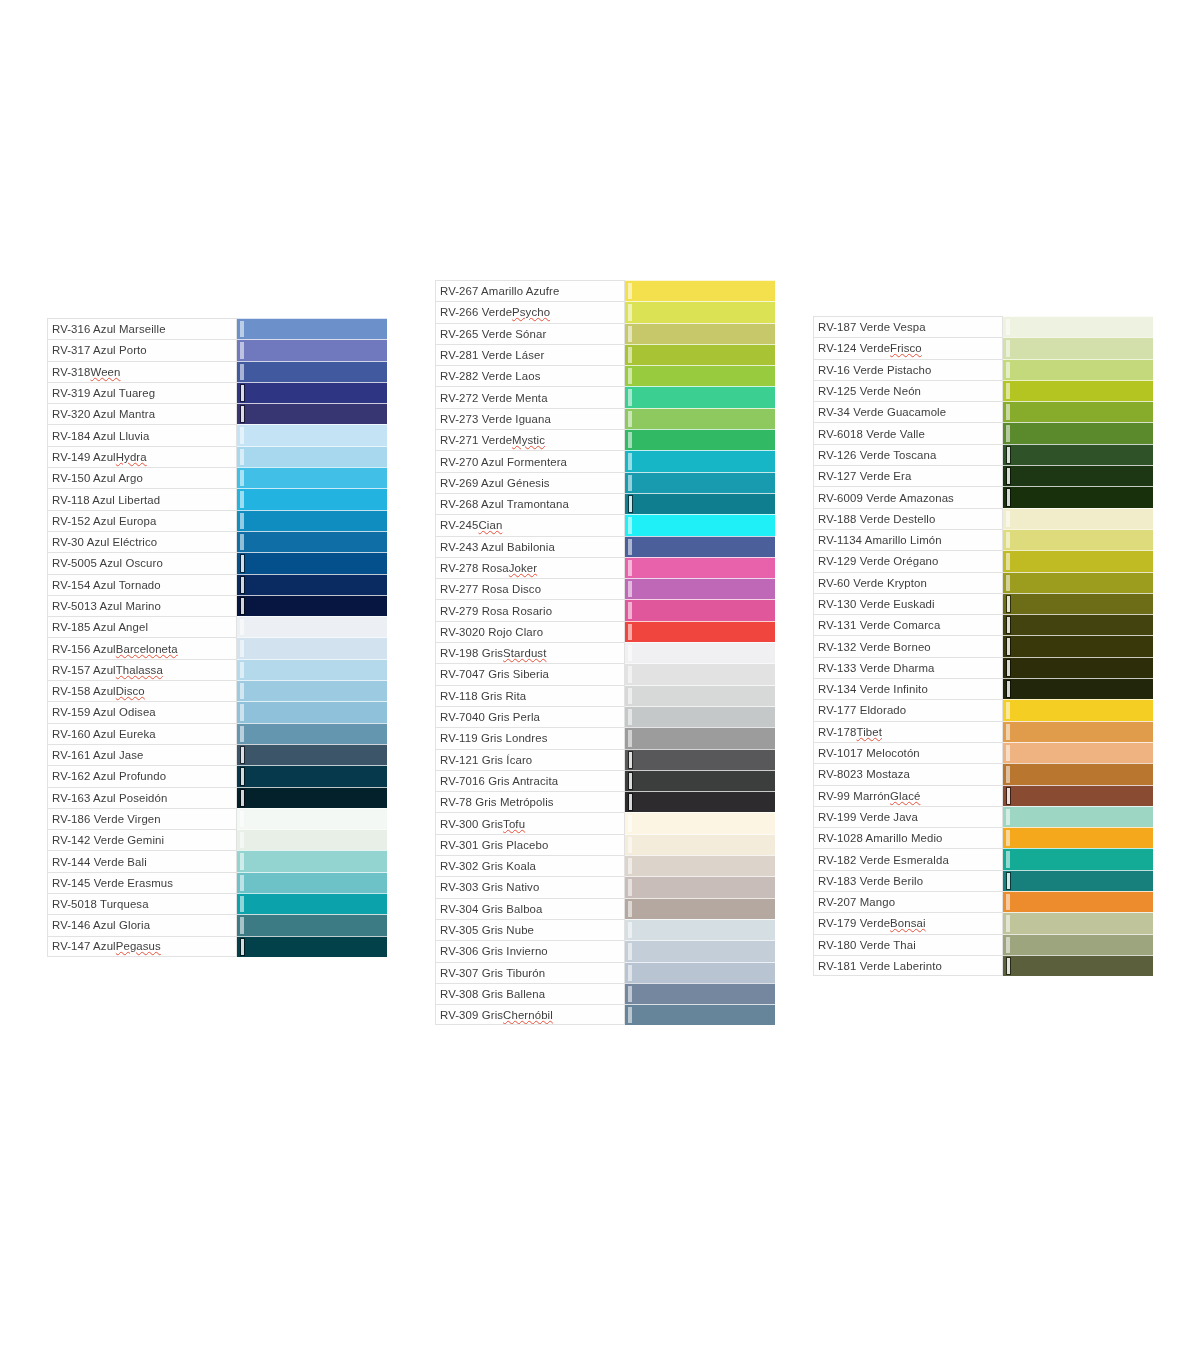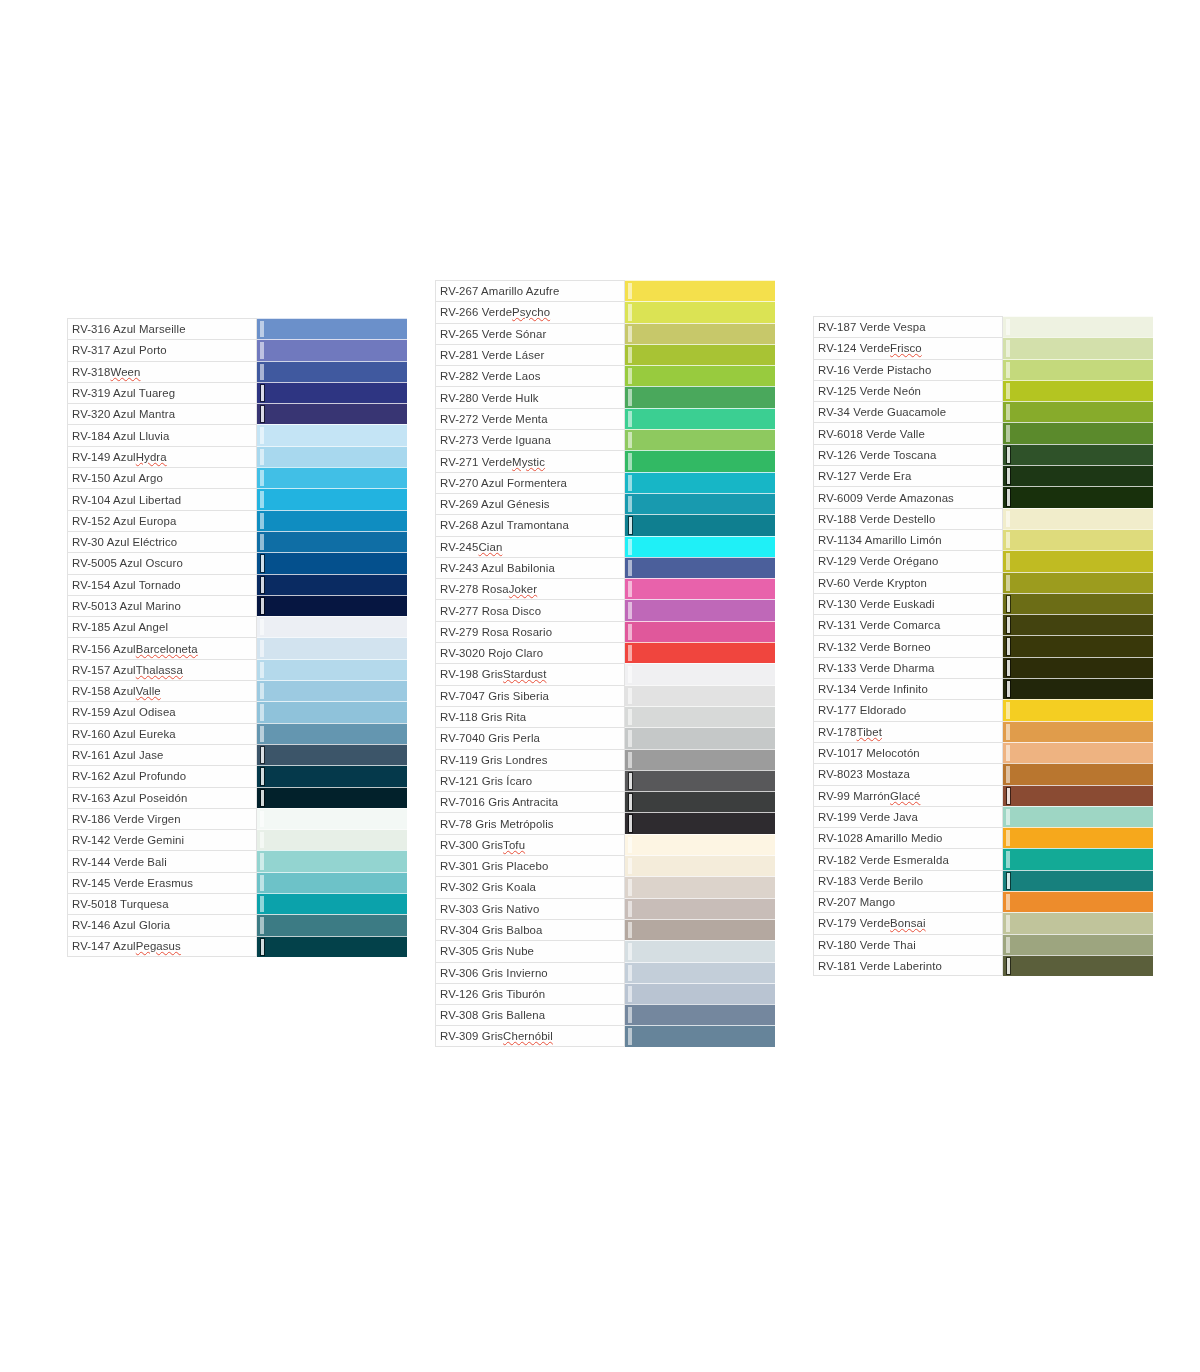--- a/index.html
+++ b/index.html
@@ -18,21 +18,21 @@
   .chart-area {
     position: absolute;
     left: 0;
     top: 0;
     width: 1200px;
     height: 1372px;
   }
   .column {
     position: absolute;
   }
-  #col-blues  { left: 67px;  top: 318px; }
+  #col-blues  { left: 47px;  top: 318px; }
   #col-mixed  { left: 435px; top: 280px; text-align: right; }
   #col-greens { left: 813px; top: 316px; }
 
   .swatch-row {
     display: flex;
     align-items: stretch;
     height: 21.3px;
     width: 340px;
     box-sizing: border-box;
   }
@@ -114,21 +114,21 @@
       </div>
       <div class="swatch-row">
         <div class="swatch-label">RV-149 Azul <span class="misspelled">Hydra</span></div>
         <div class="swatch-chip" style="background: rgb(168, 216, 238);"></div>
       </div>
       <div class="swatch-row">
         <div class="swatch-label">RV-150 Azul Argo</div>
         <div class="swatch-chip" style="background: rgb(65, 191, 230);"></div>
       </div>
       <div class="swatch-row">
-        <div class="swatch-label">RV-104 Azul Libertad</div>
+        <div class="swatch-label">RV-118 Azul Libertad</div>
         <div class="swatch-chip" style="background: rgb(34, 179, 224);"></div>
       </div>
       <div class="swatch-row">
         <div class="swatch-label">RV-152 Azul Europa</div>
         <div class="swatch-chip" style="background: rgb(15, 141, 193);"></div>
       </div>
       <div class="swatch-row">
         <div class="swatch-label">RV-30 Azul Eléctrico</div>
         <div class="swatch-chip" style="background: rgb(15, 110, 165);"></div>
       </div>
@@ -150,21 +150,21 @@
       </div>
       <div class="swatch-row">
         <div class="swatch-label">RV-156 Azul <span class="misspelled">Barceloneta</span></div>
         <div class="swatch-chip" style="background: rgb(210, 227, 239);"></div>
       </div>
       <div class="swatch-row">
         <div class="swatch-label">RV-157 Azul <span class="misspelled">Thalassa</span></div>
         <div class="swatch-chip" style="background: rgb(180, 217, 235);"></div>
       </div>
       <div class="swatch-row">
-        <div class="swatch-label">RV-158 Azul <span class="misspelled">Valle</span></div>
+        <div class="swatch-label">RV-158 Azul <span class="misspelled">Disco</span></div>
         <div class="swatch-chip" style="background: rgb(156, 202, 225);"></div>
       </div>
       <div class="swatch-row">
         <div class="swatch-label">RV-159 Azul Odisea</div>
         <div class="swatch-chip" style="background: rgb(143, 194, 218);"></div>
       </div>
       <div class="swatch-row">
         <div class="swatch-label">RV-160 Azul Eureka</div>
         <div class="swatch-chip" style="background: rgb(100, 150, 176);"></div>
       </div>
@@ -224,24 +224,20 @@
       </div>
       <div class="swatch-row">
         <div class="swatch-label">RV-281 Verde Láser</div>
         <div class="swatch-chip" style="background: rgb(168, 195, 52);"></div>
       </div>
       <div class="swatch-row">
         <div class="swatch-label">RV-282 Verde Laos</div>
         <div class="swatch-chip" style="background: rgb(152, 203, 62);"></div>
       </div>
       <div class="swatch-row">
-        <div class="swatch-label">RV-280 Verde Hulk</div>
-        <div class="swatch-chip" style="background: rgb(74, 168, 92);"></div>
-      </div>
-      <div class="swatch-row">
         <div class="swatch-label">RV-272 Verde Menta</div>
         <div class="swatch-chip" style="background: rgb(59, 207, 146);"></div>
       </div>
       <div class="swatch-row">
         <div class="swatch-label">RV-273 Verde Iguana</div>
         <div class="swatch-chip" style="background: rgb(142, 201, 95);"></div>
       </div>
       <div class="swatch-row">
         <div class="swatch-label">RV-271 Verde <span class="misspelled">Mystic</span></div>
         <div class="swatch-chip" style="background: rgb(50, 185, 100);"></div>
@@ -336,21 +332,21 @@
       </div>
       <div class="swatch-row">
         <div class="swatch-label">RV-305 Gris Nube</div>
         <div class="swatch-chip" style="background: rgb(213, 222, 226);"></div>
       </div>
       <div class="swatch-row">
         <div class="swatch-label">RV-306 Gris Invierno</div>
         <div class="swatch-chip" style="background: rgb(195, 206, 217);"></div>
       </div>
       <div class="swatch-row">
-        <div class="swatch-label">RV-126 Gris Tiburón</div>
+        <div class="swatch-label">RV-307 Gris Tiburón</div>
         <div class="swatch-chip" style="background: rgb(185, 196, 210);"></div>
       </div>
       <div class="swatch-row">
         <div class="swatch-label">RV-308 Gris Ballena</div>
         <div class="swatch-chip" style="background: rgb(116, 135, 158);"></div>
       </div>
       <div class="swatch-row">
         <div class="swatch-label">RV-309 Gris <span class="misspelled">Chernóbil</span></div>
         <div class="swatch-chip" style="background: rgb(102, 132, 154);"></div>
       </div>

